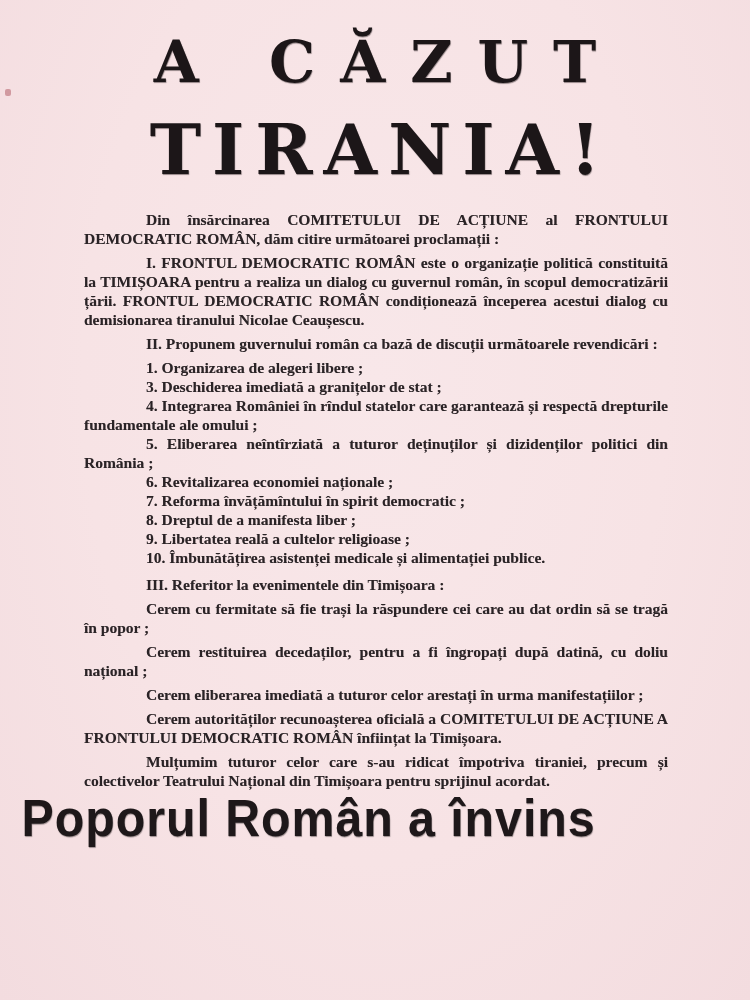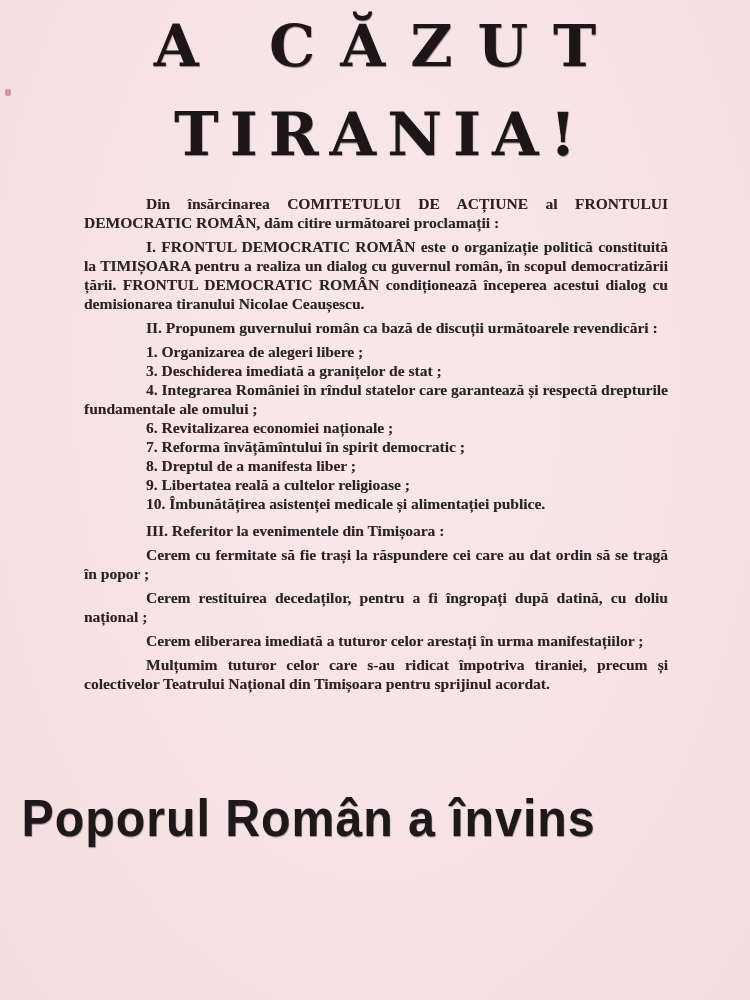--- a/index.html
+++ b/index.html
@@ -19,29 +19,29 @@
   .headline {
     margin: 0;
     text-align: center;
     font-family: "DejaVu Serif", serif;
     font-weight: 700;
     color: #1c1618;
     text-shadow: 0.5px 0.5px 0.8px rgba(32,22,24,0.45);
     white-space: nowrap;
   }
   .headline.line1 {
-    padding-top: 16px;
+    padding-top: 32px;
     font-size: 58px;
     line-height: 60px;
     letter-spacing: 25px;
     text-indent: 25px; 
   }
   .headline.line2 {
     margin-top: 8px;
-    font-size: 60px;
+    font-size: 69px;
     line-height: 100px;
     letter-spacing: 11px;
     text-indent: 11px;
   }
   .body-text {
     margin: 10px 82px 0 84px;
     font-size: 15.5px;
     line-height: 19px;
     font-weight: 700;
     text-align: justify;
@@ -96,35 +96,37 @@
     <p>Din însărcinarea COMITETULUI DE ACȚIUNE al FRONTULUI DEMOCRATIC ROMÂN, dăm citire următoarei proclamații :</p>
 
     <p>I. FRONTUL DEMOCRATIC ROMÂN este o organizație politică constituită la TIMIȘOARA pentru a realiza un dialog cu guvernul român, în scopul democratizării țării. FRONTUL DEMOCRATIC ROMÂN condiționează începerea acestui dialog cu demisionarea tiranului Nicolae Ceaușescu.</p>
 
     <p>II. Propunem guvernului român ca bază de discuții următoarele revendicări :</p>
 
     <div>
       <p class="tight">1. Organizarea de alegeri libere ;</p>
       <p class="tight">3. Deschiderea imediată a granițelor de stat ;</p>
       <p class="tight">4. Integrarea României în rîndul statelor care garantează și respectă drepturile fundamentale ale omului ;</p>
+      <p class="tight">5. Eliberarea neîntîrziată a tuturor deținuților și dizidenților politici din România ;</p>
       <p class="tight">6. Revitalizarea economiei naționale ;</p>
       <p class="tight">7. Reforma învățămîntului în spirit democratic ;</p>
       <p class="tight">8. Dreptul de a manifesta liber ;</p>
       <p class="tight">9. Libertatea reală a cultelor religioase ;</p>
       <p>10. Îmbunătățirea asistenței medicale și alimentației publice.</p>
     </div>
 
     <p class="space-before">III. Referitor la evenimentele din Timișoara :</p>
 
     <p>Cerem cu fermitate să fie trași la răspundere cei care au dat ordin să se tragă în popor ;</p>
 
     <p>Cerem restituirea decedaților, pentru a fi îngropați după datină, cu doliu național ;</p>
 
     <p>Cerem eliberarea imediată a tuturor celor arestați în urma manifestațiilor ;</p>
 
+    <p>Cerem autorităților recunoașterea oficială a COMITETULUI DE ACȚIUNE A FRONTULUI DEMOCRATIC ROMÂN înființat la Timișoara.</p>
 
     <p>Mulțumim tuturor celor care s-au ridicat împotriva tiraniei, precum și colectivelor Teatrului Național din Timișoara pentru sprijinul acordat.</p>
 
   </div>
 
   <div class="closing">
     <span class="closing-inner">Poporul Român a învins</span>
   </div>
 
 </div>

